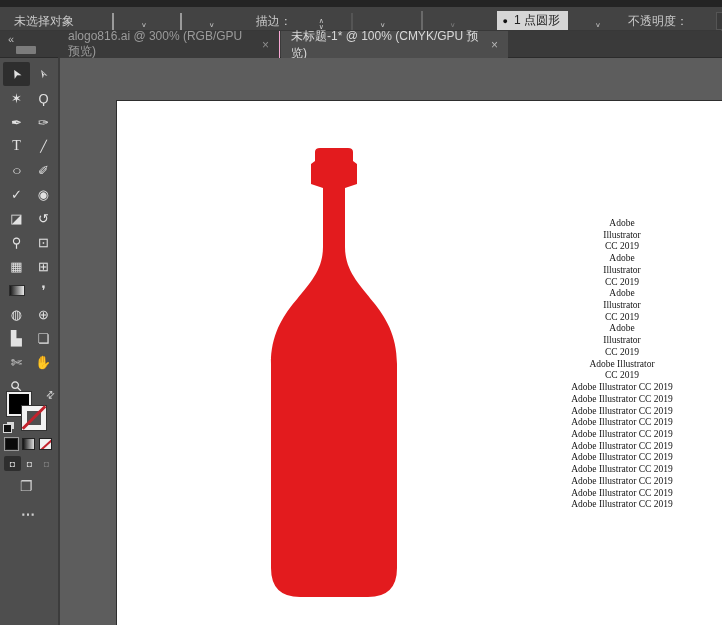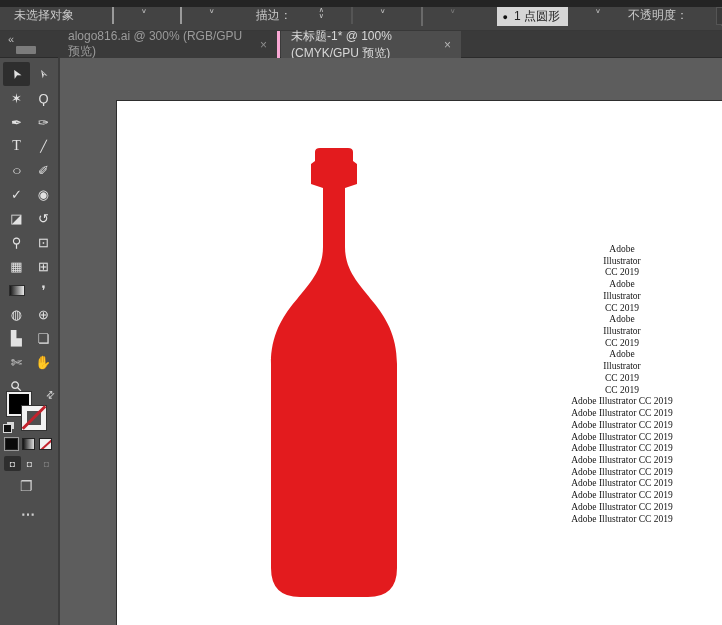--- a/index.html
+++ b/index.html
@@ -9,21 +9,21 @@
     background:#5d5d5d; font-family:"Liberation Sans", sans-serif;
     -webkit-font-smoothing:antialiased;
   }
 
   
   .topstrip { position:absolute; top:0; left:0; right:0; height:7px; background:#242424; }
 
   
   .controlbar {
     position:absolute; top:7px; left:0; right:0; height:24px; background:#434343;
-    display:flex; align-items:flex-start; color:#c9c9c9; font-size:12px; white-space:nowrap;
+    display:flex; align-items:flex-end; color:#c9c9c9; font-size:12px; white-space:nowrap;
     border-bottom:1px solid #383838;
     gap:24px;
   }
   .cb-label { color:#c9c9c9; }
   .chev { font-size:8px; color:#bdbdbd; margin:0 3px; transform:scaleY(.8); }
   .chev.dim { color:#7a7a7a; }
   .swatch { display:inline-block; width:17px; height:17px; border:1px solid #9a9a9a; }
   .fillswatch { background:#000; margin-left:14px; }
   .strokeswatch { background:#f2f2f2; position:relative; overflow:hidden; }
   .strokeswatch::after { content:""; position:absolute; left:-4px; top:7px; width:26px; height:2px;
@@ -45,22 +45,22 @@
     border-radius:3px 0 0 3px; margin-left:12px; }
 
   
   .tabbar { position:absolute; top:31px; left:0; right:0; height:27px; background:#3a3a3a;
     border-bottom:1px solid #2b2b2b; font-size:12px; }
   .collapse { position:absolute; left:8px; top:2px; color:#bdbdbd; font-size:11px; letter-spacing:-1px; }
   .grip { position:absolute; left:16px; top:15px; width:20px; height:8px; background:#7c7c7c; border-radius:1px; }
   .tab { position:absolute; top:0; height:27px; display:flex; align-items:center; padding:0 10px;
     color:#9b9b9b; }
   .tab .x { margin-left:10px; color:#8d8d8d; font-size:12px; }
-  .tab1 { left:58px; width:222px; background:#3a3a3a; border-right:3px solid #f9a8d4;align-items:center; }
-  .tab2 { left:281px; width:180px; background:#4d4d4d; color:#d8d8d8;align-items:center; }
+  .tab1 { left:58px; width:222px; background:#3a3a3a; border-right:1px solid #f9a8d4;align-items:center; }
+  .tab2 { left:281px; width:227px; background:#4d4d4d; color:#d8d8d8;align-items:center; }
   .tab2 .x { color:#b5b5b5; }
 
   
   .toolspanel { position:absolute; top:58px; left:0; width:60px; bottom:0; background:#4e4e4e;
     border-right:2px solid #3c3c3c; }
   .toolsgrid { position:absolute; top:4px; left:3px; width:54px; display:flex; flex-wrap:wrap; }
   .tool { width:27px; height:24px; display:flex; align-items:center; justify-content:center; border-radius:2px; }
   .tool .g { color:#e2e2e2; font-size:13px; line-height:1; }
   .tool.active { background:#2e2e2e; }
   .tool[data-name="selection-tool"] .g,
@@ -97,21 +97,21 @@
   .modebtn.dis { color:#7a7a7a; }
   .screenmode { position:absolute; left:20px; top:420px; color:#cfcfcf; font-size:14px; }
   .dots { position:absolute; left:21px; top:448px; color:#cfcfcf; font-size:14px; font-weight:bold; }
 
   
   .pasteboard { position:absolute; left:62px; top:58px; right:0; bottom:0; background:#5d5d5d; overflow:hidden; }
   .artboard { position:absolute; left:54px; top:42px; width:800px; height:700px; background:#ffffff;
     border-left:1px solid #2e2e2e; border-top:1px solid #2e2e2e; }
   .artsvg { position:absolute; left:0; top:0; pointer-events:none; }
   .textblock { position:absolute; left:540px; top:218px; width:164px; text-align:center;
-    font-family:"Liberation Serif", serif; font-size:9.5px; line-height:11.72px; color:#141414;margin-top:26px; }
+    font-family:"Liberation Serif", serif; font-size:9.5px; line-height:11.72px; color:#141414; }
 </style>
 </head>
 <body>
 
 <div class="topstrip" data-name="window-top-strip"></div>
 
 <div class="controlbar" data-name="control-bar">
   <span class="cb-label" style="margin-left:14px;" data-name="selection-status-label">未选择对象</span>
   <span class="swatch fillswatch" data-name="fill-color-swatch"></span>
   <span class="chev" data-name="chevron-down-icon">∨</span>
@@ -277,20 +277,21 @@
     <div data-name="text-line">CC 2019</div>
     <div data-name="text-line">Adobe</div>
     <div data-name="text-line">Illustrator</div>
     <div data-name="text-line">CC 2019</div>
     <div data-name="text-line">Adobe</div>
     <div data-name="text-line">Illustrator</div>
     <div data-name="text-line">CC 2019</div>
     <div data-name="text-line">Adobe</div>
     <div data-name="text-line">Illustrator</div>
     <div data-name="text-line">CC 2019</div>
+    <div data-name="text-line">Adobe Illustrator</div>
     <div data-name="text-line">CC 2019</div>
     <div data-name="text-line">Adobe Illustrator CC 2019</div>
     <div data-name="text-line">Adobe Illustrator CC 2019</div>
     <div data-name="text-line">Adobe Illustrator CC 2019</div>
     <div data-name="text-line">Adobe Illustrator CC 2019</div>
     <div data-name="text-line">Adobe Illustrator CC 2019</div>
     <div data-name="text-line">Adobe Illustrator CC 2019</div>
     <div data-name="text-line">Adobe Illustrator CC 2019</div>
     <div data-name="text-line">Adobe Illustrator CC 2019</div>
     <div data-name="text-line">Adobe Illustrator CC 2019</div>

